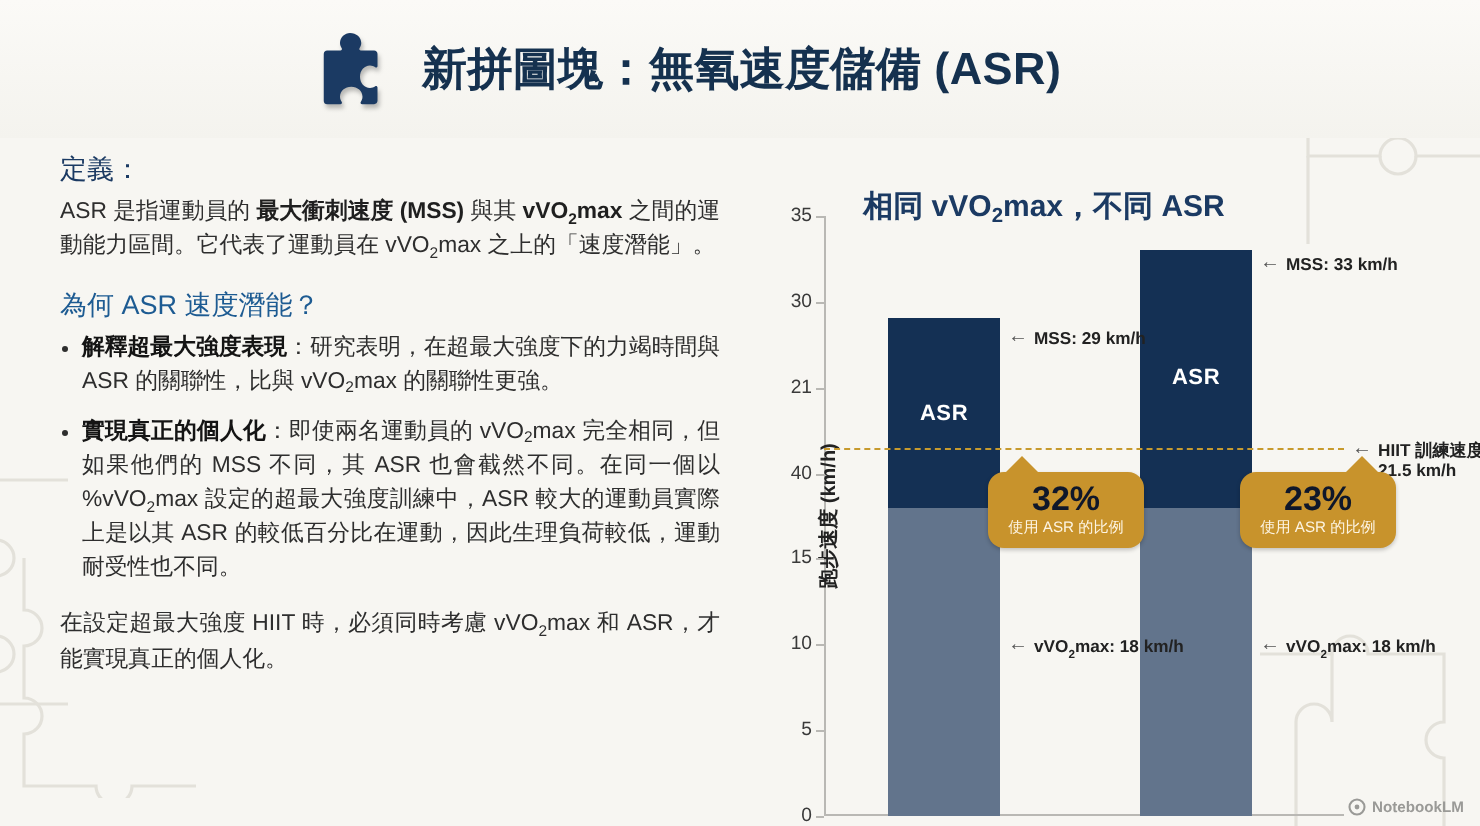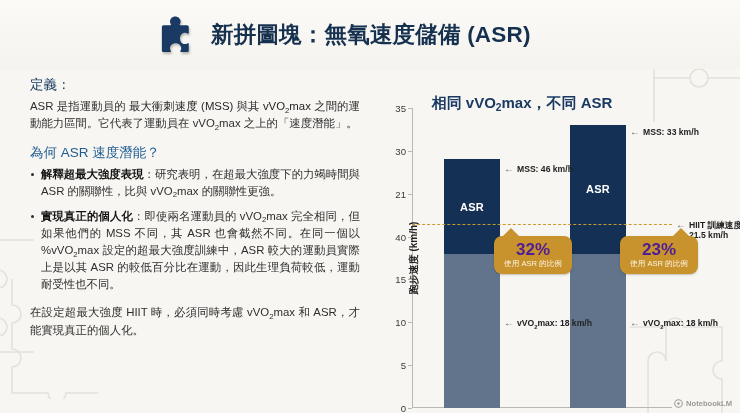--- a/index.html
+++ b/index.html
@@ -37,21 +37,21 @@
   
   .left-col{position:absolute;left:30px;top:76px;width:330px;}
   .sec-head{
     font-size:13.5px;font-weight:normal;color:#1b3a63;margin:0 0 4px 0;
   }
   .sec-head.q{color:#1d5b92;}
   .body-txt{
     font-size:11.4px;line-height:1.52;color:#2e2e2e;margin:0;
     text-align:justify;
   }
-  .body-txt b{font-weight:normal;color:#1f1f1f;}
+  .body-txt b{font-weight:bold;color:#1f1f1f;}
   sub{font-size:.68em;vertical-align:baseline;position:relative;top:2.5px;}
   .blk{margin-bottom:11px;}
   ul.bullets{margin:3px 0 0 0;padding:0;list-style:none;}
   ul.bullets li{
     position:relative;padding-left:11px;margin-bottom:8px;
     font-size:11.4px;line-height:1.5;color:#2e2e2e;text-align:justify;
   }
   ul.bullets li:before{
     content:"";position:absolute;left:1px;top:7px;
     width:3.4px;height:3.4px;border-radius:50%;background:#2e2e2e;
@@ -100,21 +100,21 @@
   .anno.two-line{align-items:flex-start;}
   .anno.two-line .txt{line-height:1.25;}
 
   
   .badge{
     position:absolute;width:74px;
     background:#c8932c;border-radius:8px;
     padding:5px 2px 5px 2px;text-align:center;
     box-shadow:0 1px 2px rgba(0,0,0,.22);
   }
-  .badge .pct{font-size:17px;font-weight:bold;color:#4c1d95;line-height:1;}
+  .badge .pct{font-size:17px;font-weight:bold;color:#0f172a;line-height:1;}
   .badge .cap{font-size:7.6px;color:#fdf4e2;margin-top:2.5px;line-height:1.1;}
   .badge .tail{
     position:absolute;top:-8px;width:0;height:0;
     border-left:9px solid transparent;border-right:9px solid transparent;
     border-bottom:9px solid #c8932c;
   }
   .badge .tail.l{left:8px;}
   .badge .tail.r{right:8px;}
 
   
@@ -218,21 +218,21 @@
             <div class="bar-asr" style="bottom: 154.286px; height: 128.571px; background: rgb(20, 48, 84);">
               <span>ASR</span>
             </div>
           </div>
         </div>
       <div class="hiit-line" id="hiit-line" style="top: 115.714px;"></div>
     </div>
 
     <div class="anno" id="anno-mss-a" style="left: 132px; top: 92.4286px;">
       <span class="arr">←</span>
-      <span class="txt">MSS: 46 km/h</span>
+      <span class="txt">MSS: 29 km/h</span>
     </div>
     <div class="anno" id="anno-mss-b" style="left: 258px; top: 55.1429px;">
       <span class="arr">←</span>
       <span class="txt">MSS: 33 km/h</span>
     </div>
 
     <div class="anno" id="anno-vo2-a" style="left: 132px; top: 246px;">
       <span class="arr">←</span>
       <span class="txt">vVO<sub>2</sub>max: 18 km/h</span>
     </div>

